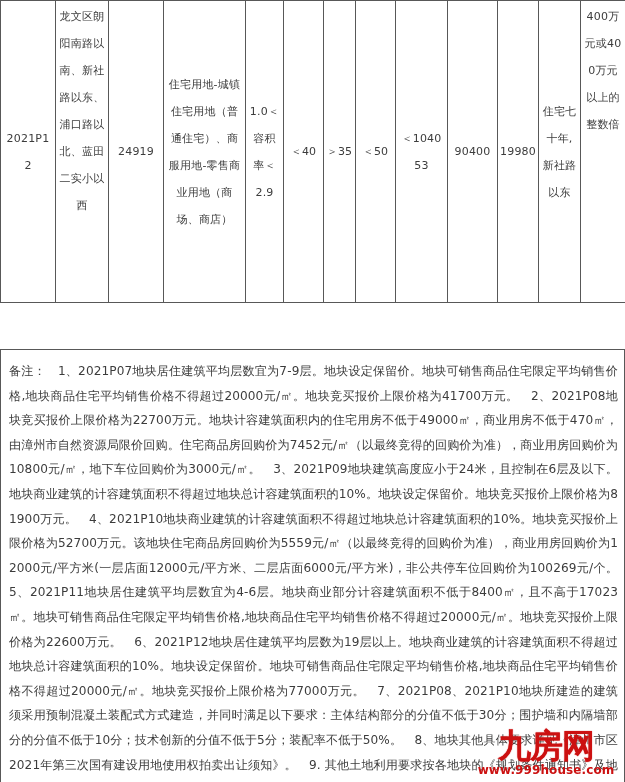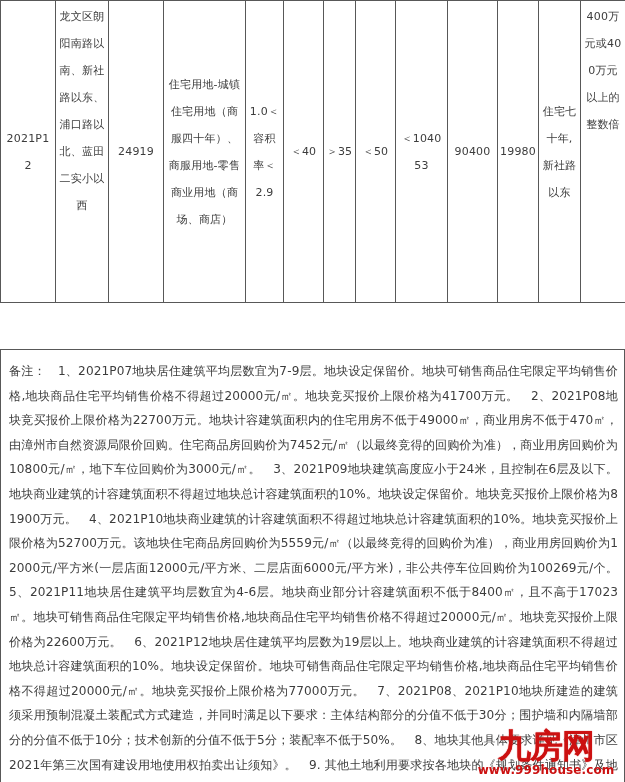--- a/index.html
+++ b/index.html
@@ -111,21 +111,21 @@
     <col style="width:50px">
       <col style="width:41px">
       <col style="width:42px">
     <col style="width:45px">
   </colgroup>
   <tbody>
       <tr class="data-row">
     <td>2021P12</td>
     <td class="cell-top">龙文区朗阳南路以南、新社路以东、浦口路以北、蓝田二实小以西</td>
     <td>24919</td>
-    <td>住宅用地-城镇住宅用地（商服四十年）、商服用地-零售商业用地（商场、商店）</td>
+    <td>住宅用地-城镇住宅用地（普通住宅）、商服用地-零售商业用地（商场、商店）</td>
     <td>1.0＜容积率＜2.9</td>
     <td>＜40</td>
     <td>＞35</td>
     <td>＜50</td>
     <td>＜104053</td>
     <td>90400</td>
     <td>19980</td>
     <td>住宅七十年,新社路以东</td>
     <td class="cell-top">400万元或400万元以上的整数倍</td>
   </tr>

